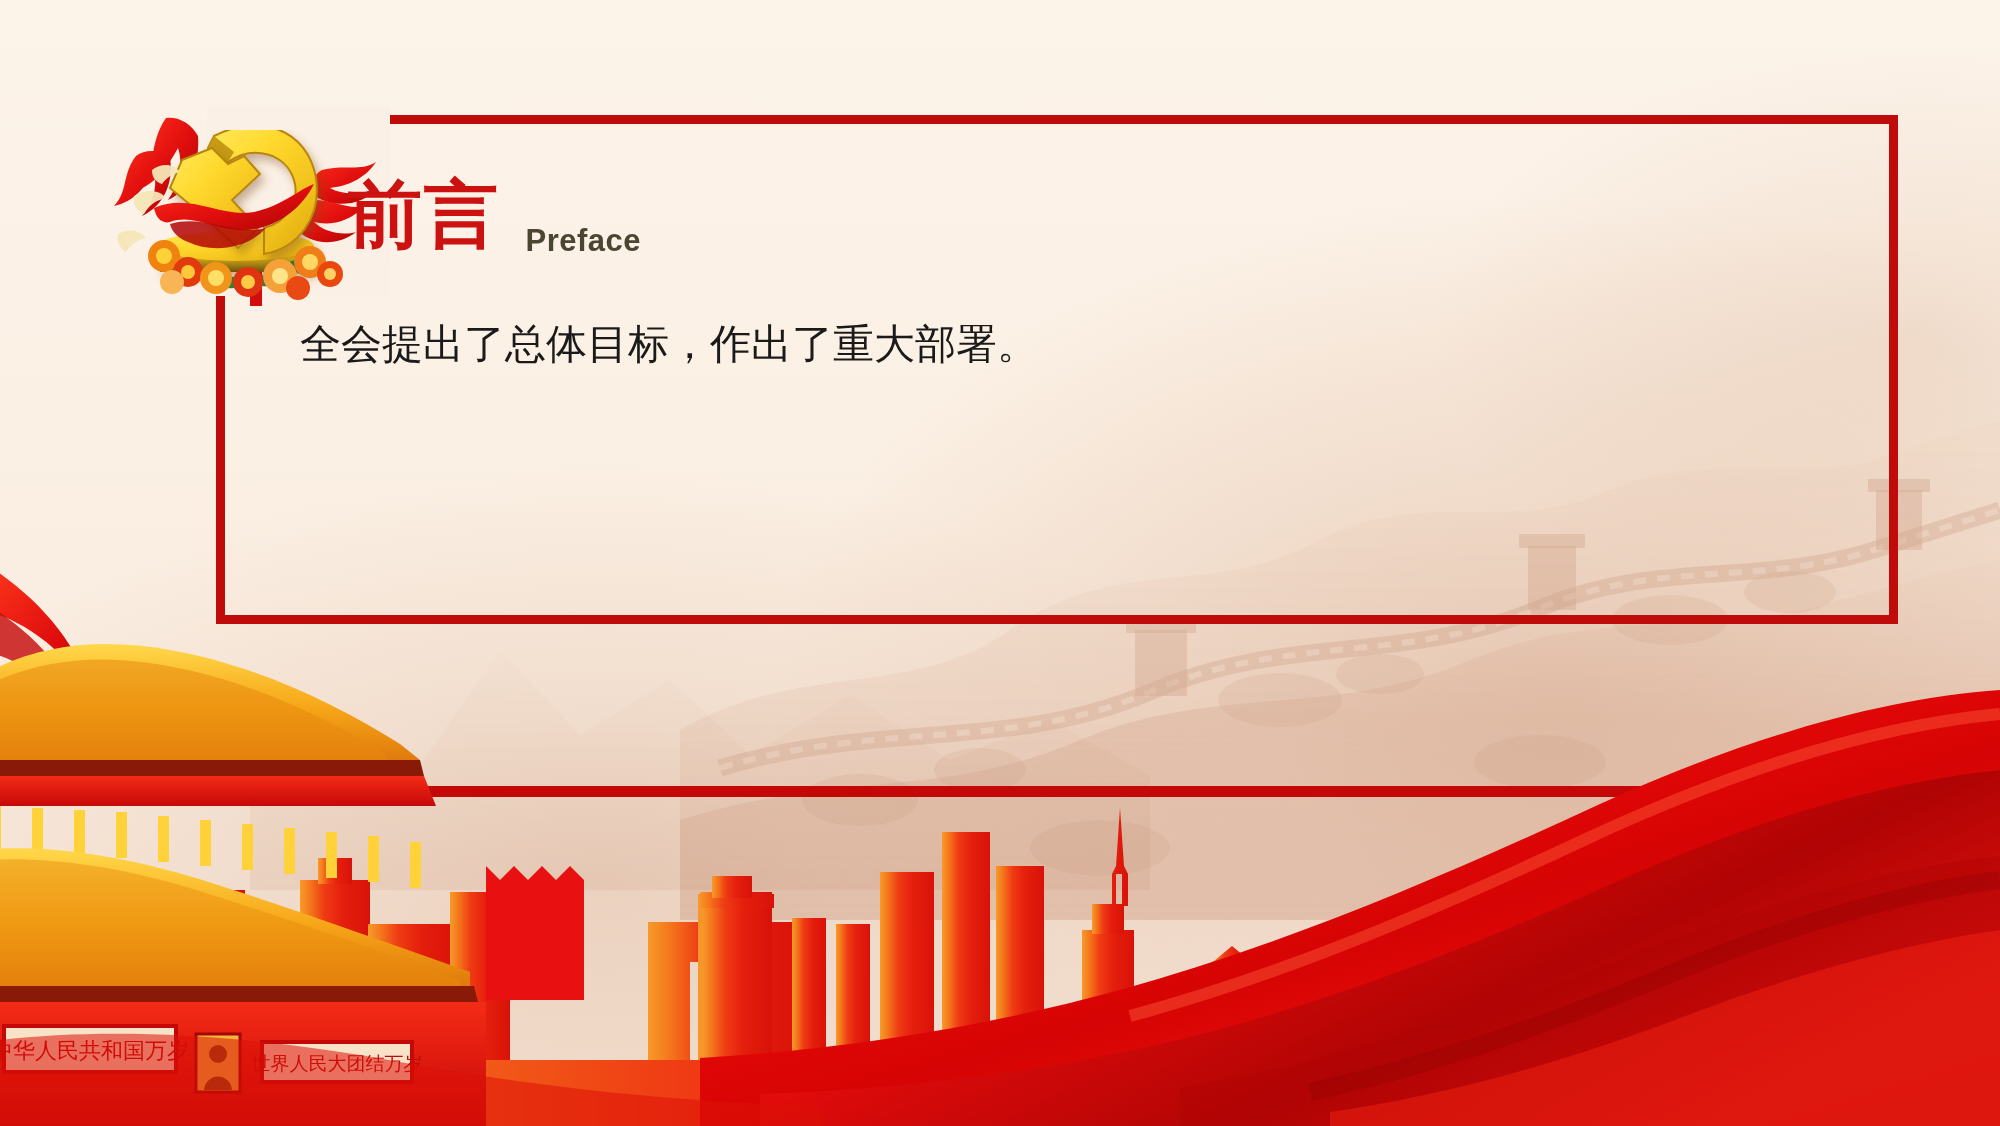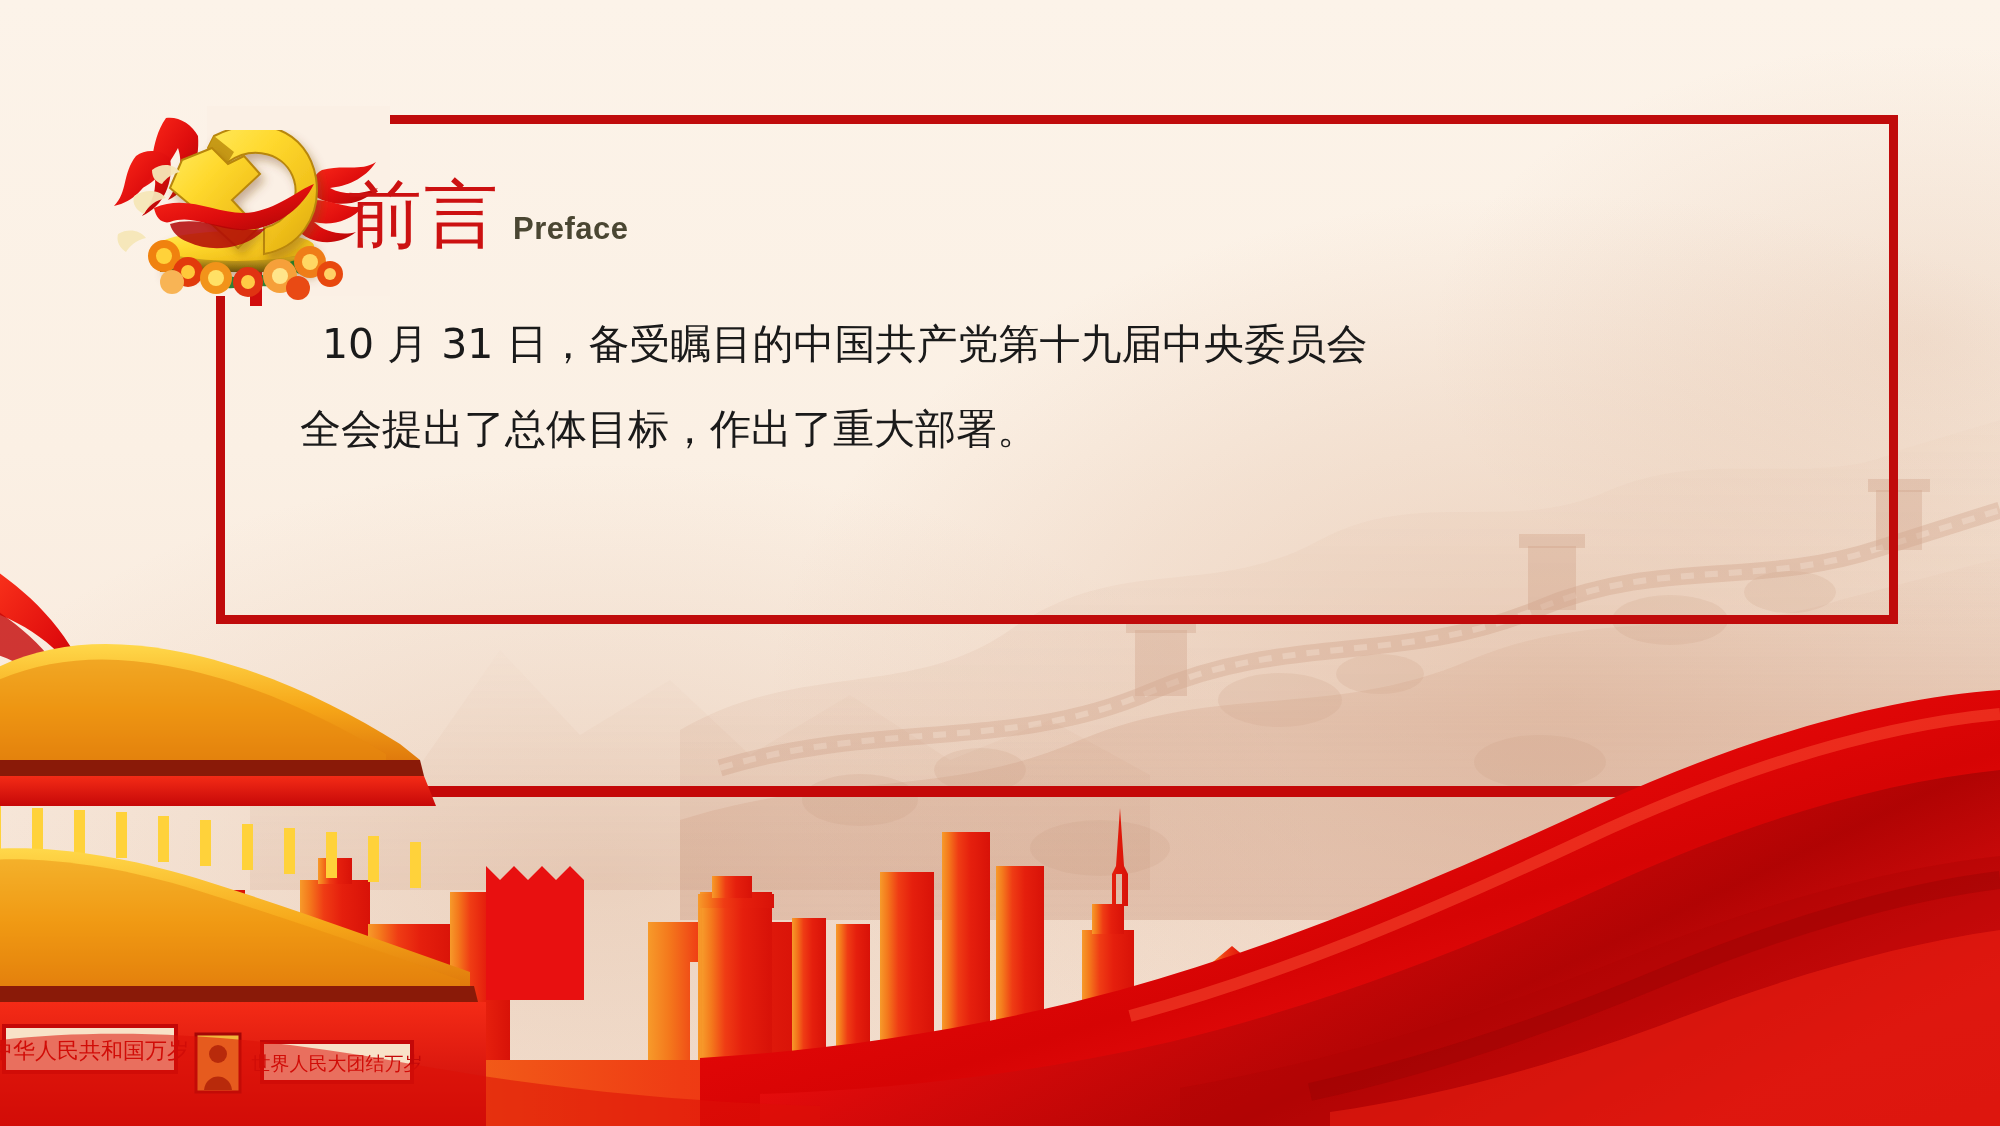--- a/index.html
+++ b/index.html
@@ -42,32 +42,33 @@
   
   .emblem{
     position:absolute; left:108px; top:96px; width:300px; height:210px;
     pointer-events:none;
   }
 
   
   .title-cn{
     position:absolute; left:348px; top:176px;
     font-size:74px; line-height:76px;
-    font-weight:normal; color:#cc1111;
+    font-weight:bold; color:#cc1111;
     letter-spacing:2px;
     font-family:"DejaVu Sans","Liberation Sans",sans-serif;
     white-space:nowrap;
   }
   .title-en{
-    position:absolute; left:513px; top:204px;
+    position:absolute; left:513px; top:216px;
     width:128px;
     font-size:31px; line-height:50px;
     font-weight:bold; color:#4a4632;
     letter-spacing:.5px;
     word-break:break-all;
+    text-align:right;
   }
 
   
   .frame{
     position:absolute; left:216px; top:115px; width:1682px; height:509px;
     border:9px solid #c00b0b;
     pointer-events:none;
   }
   
   .frame-notch{
@@ -238,21 +239,20 @@
       <path d="M10,138 C20,132 32,134 38,142 C28,144 22,150 18,156 C12,152 8,146 10,138 Z"></path>
     </g>
   </svg>
 
   <div class="frame-notch2"></div>
 
   <div class="title-cn">前言</div>
   <div class="title-en">Preface</div>
 
   <div class="body-copy">
-    <span class="ln first">10 月 31 日，备受瞩目的中国共产党第十九届中央委员会</span>
     <span class="ln">全会提出了总体目标，作出了重大部署。</span>
   </div>
 
   <svg class="deco" viewBox="0 0 2000 1126">
     <defs>
       <linearGradient id="skyG" x1="0" y1="0" x2="1" y2="0">
         <stop offset="0%" stop-color="#f79a2a"></stop>
         <stop offset="14%" stop-color="#f4781c"></stop>
         <stop offset="34%" stop-color="#ef3c14"></stop>
         <stop offset="60%" stop-color="#e51f0d"></stop>

